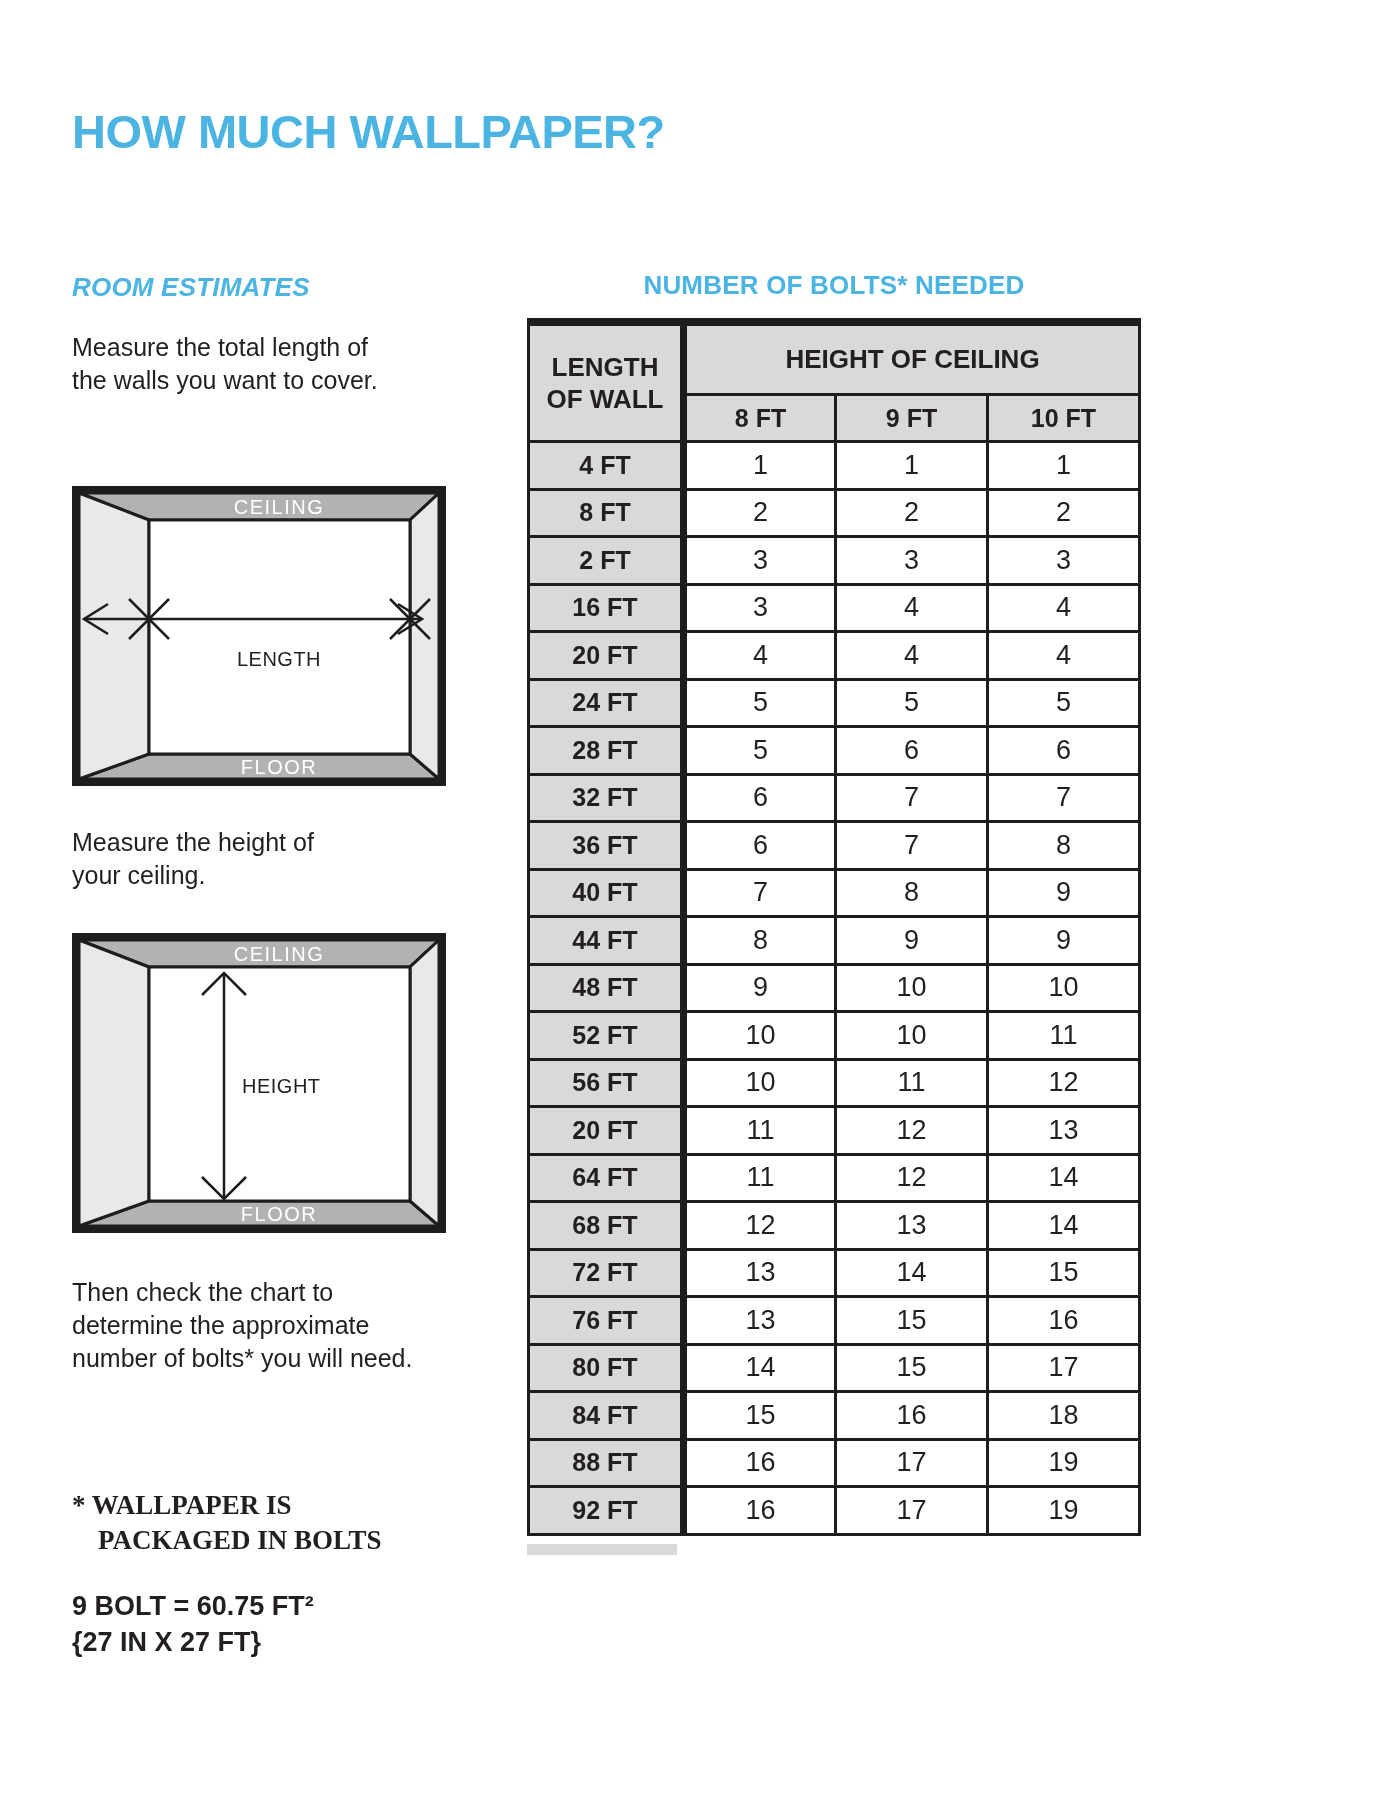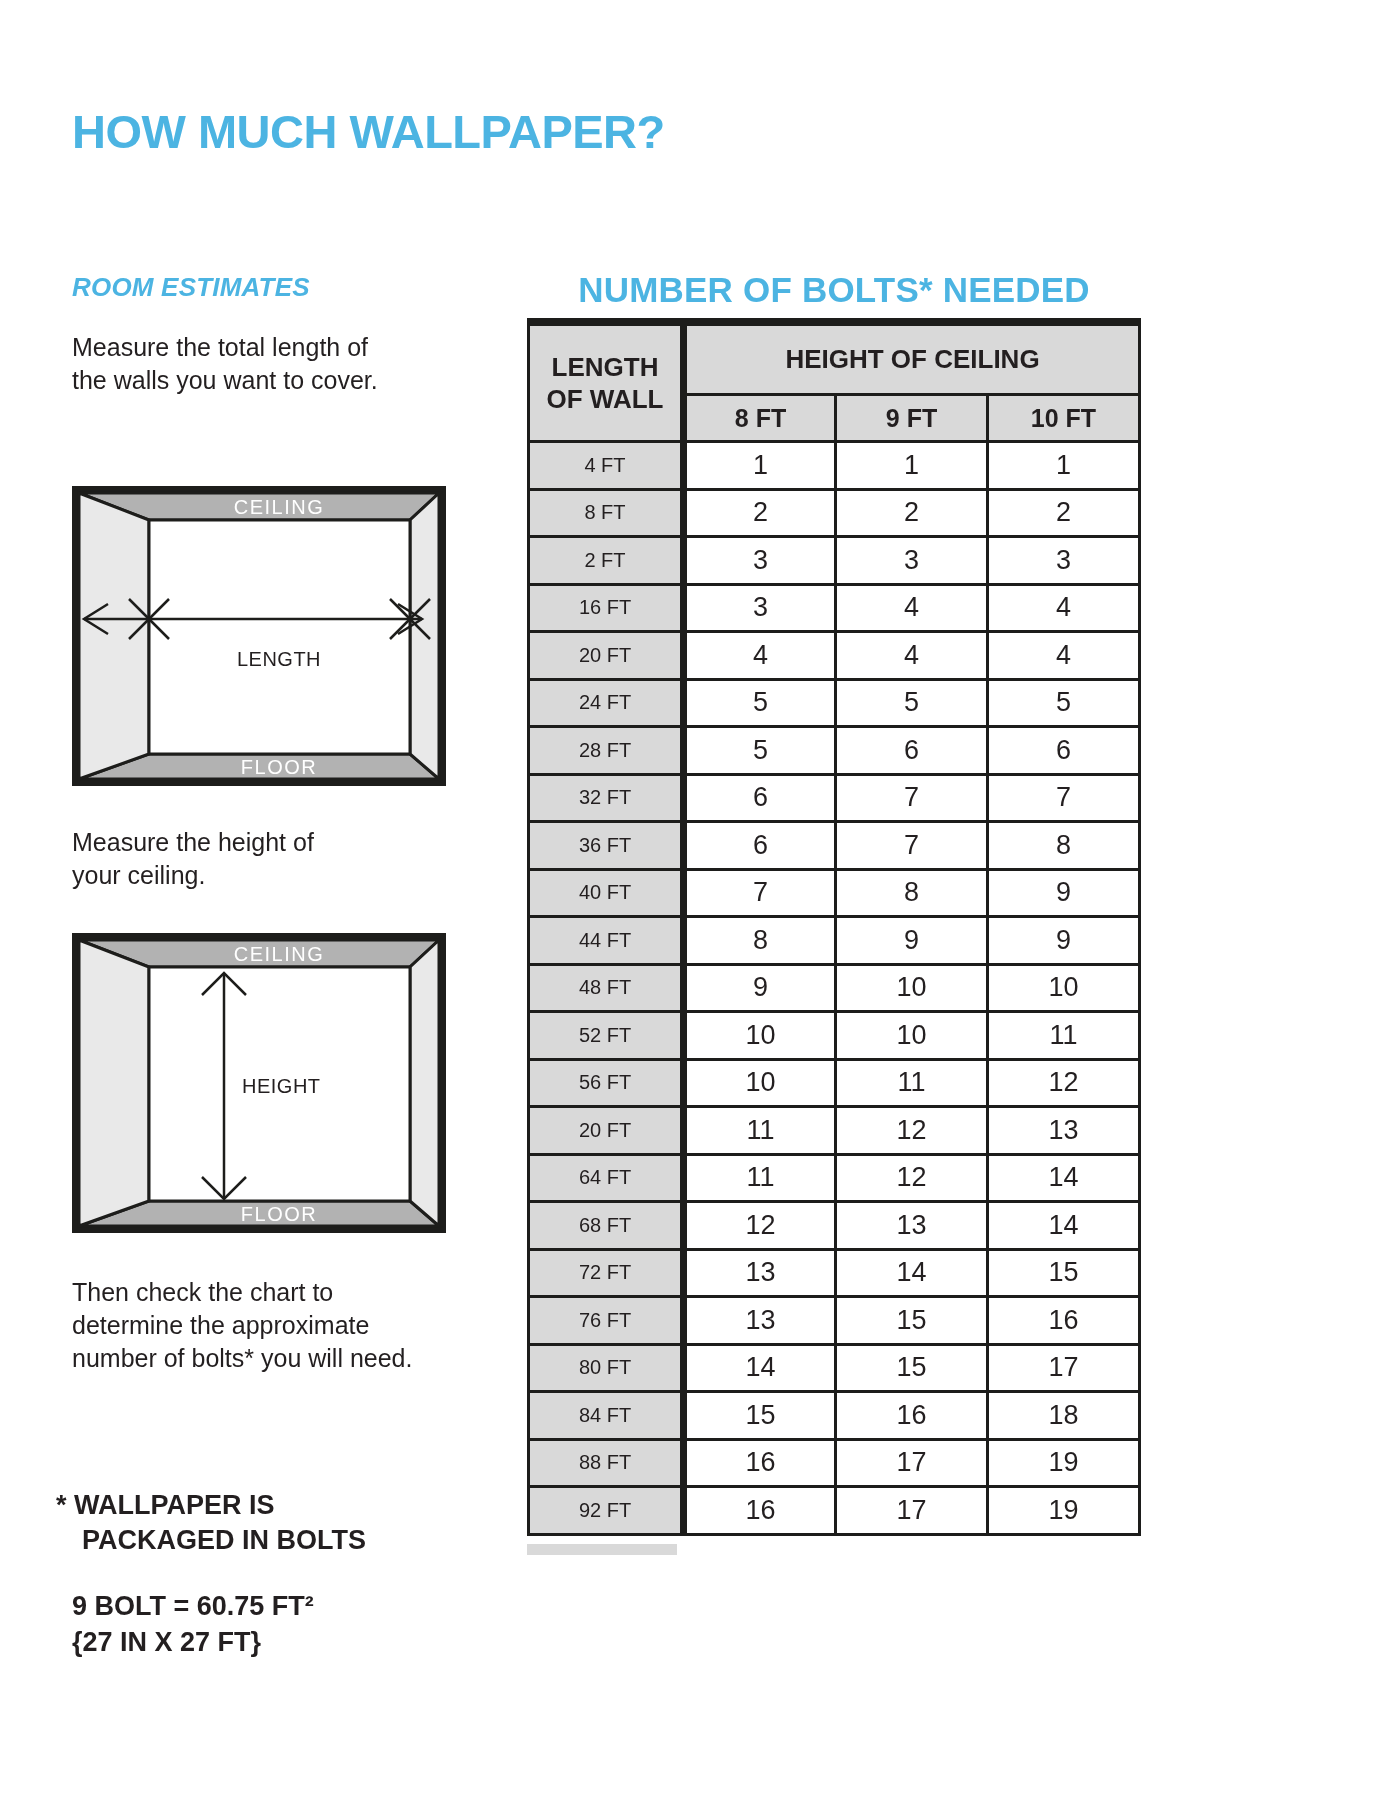--- a/index.html
+++ b/index.html
@@ -28,21 +28,21 @@
     font-size:27px;font-weight:bold;line-height:1.3;white-space:pre-line;
     padding-left:26px;text-indent:-26px;color:#231f20;
   }
   .bolt-spec{
     font-size:27px;font-weight:bold;line-height:1.35;color:#231f20;
   }
   .diagram{width:374px;height:300px;}
   .table-title{
     left:527px;top:222px;width:614px;
     text-align:center;
-    font-size:35px;font-weight:bold;color:#4cb4e2;letter-spacing:0.2px;
+    font-size:26px;font-weight:bold;color:#4cb4e2;letter-spacing:0.2px;
   }
   .bolts-table{
     border-collapse:collapse;
     width:614px;
     table-layout:fixed;
   }
   .bolts-table th,.bolts-table td{
     border:3px solid #1d1d1b;
     text-align:center;vertical-align:middle;
     padding:0;
@@ -63,21 +63,21 @@
   }
   .subheader-cell{
     background:#d9d9d9;
     font-size:25px;font-weight:bold;
     height:44px;
     border-left:none;border-right:none;
   }
   .subheader-cell.last{border-right:3px solid #1d1d1b;}
   .bolts-table tbody th{
     background:#d9d9d9;
-    font-size:20px;font-weight:normal;
+    font-size:25px;font-weight:bold;
     border-right-width:7px;
     height:44.5px;
   }
   .bolts-table tbody td{
     background:#ffffff;
     font-size:27px;font-weight:normal;
   }
   .gray-tail{
     left:527px;top:1496px;width:150px;height:11px;background:#d9d9d9;
   }
@@ -139,21 +139,21 @@
         <polyline points="130,244 152,266 174,244"></polyline>
       </g>
       <text x="170" y="160" text-anchor="start" class="dim-label">HEIGHT</text>
     </svg>
   </div>
 
   <div class="abs body-text" style="left:72px;top:1228px;width:430px;">Then check the chart to
 determine the approximate
 number of bolts* you will need.</div>
 
-  <div class="abs footnote-text" style="left:56px;top:1440px;width:430px;">* WALLPAPER IS
+  <div class="abs footnote-text" style="left:72px;top:1440px;width:430px;font-family:Liberation Serif, serif;">* WALLPAPER IS
 PACKAGED IN BOLTS</div>
 
   <div class="abs bolt-spec" style="left:72px;top:1540px;width:430px;">
     <div>9 BOLT = 60.75 FT²</div>
     <div>{27 IN X 27 FT}</div>
   </div>
 
   <div class="abs table-title">NUMBER OF BOLTS* NEEDED</div>
 
   <div class="abs" style="left:527px;top:270px;">

